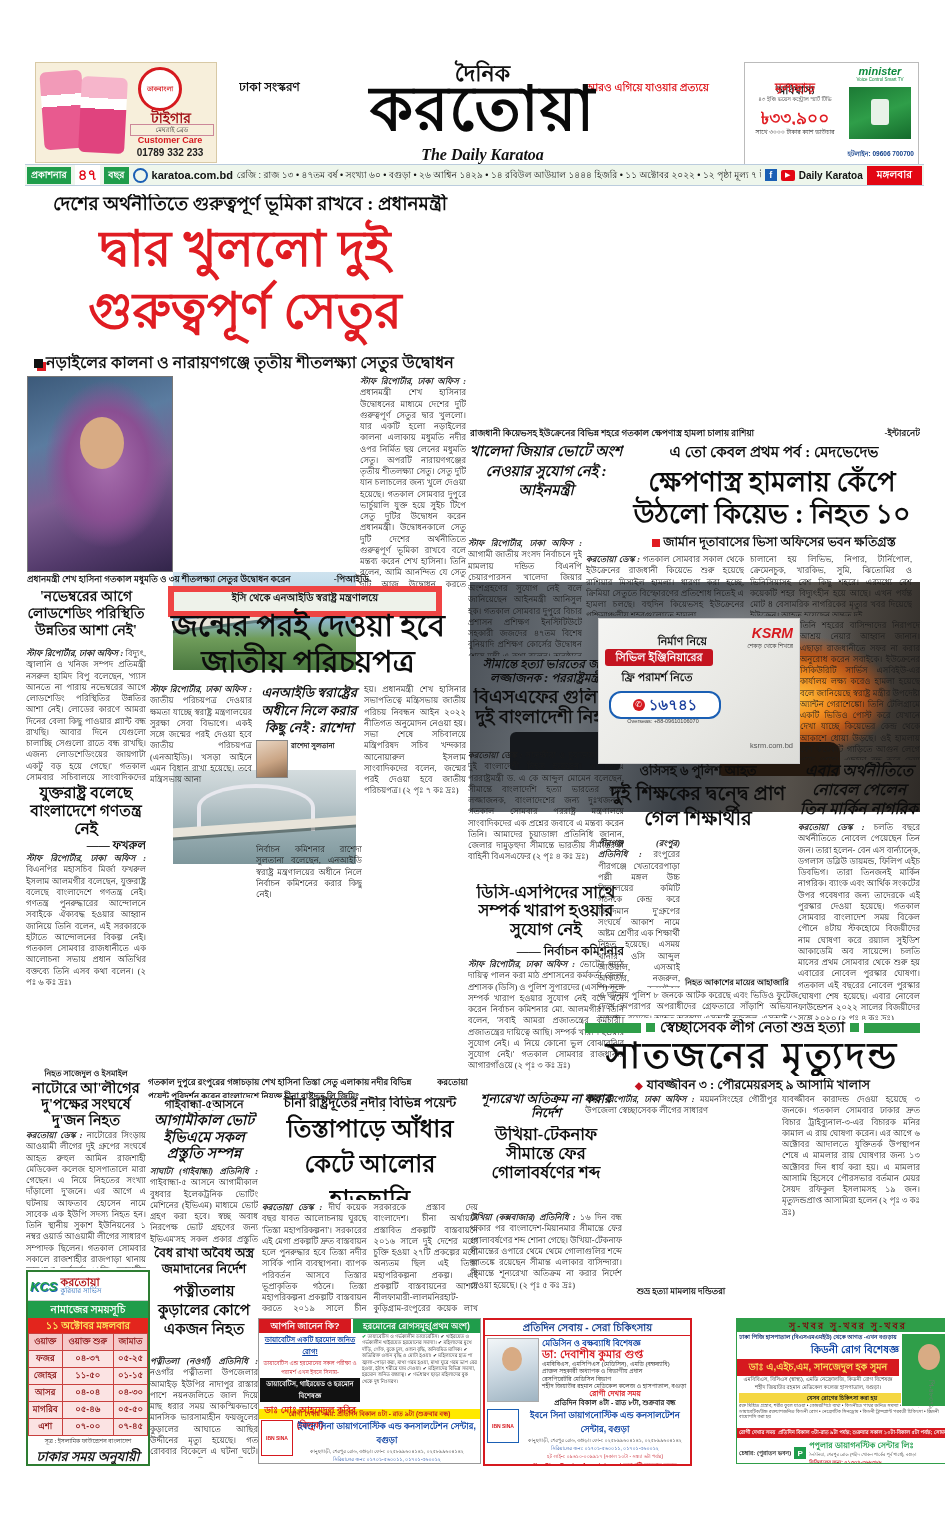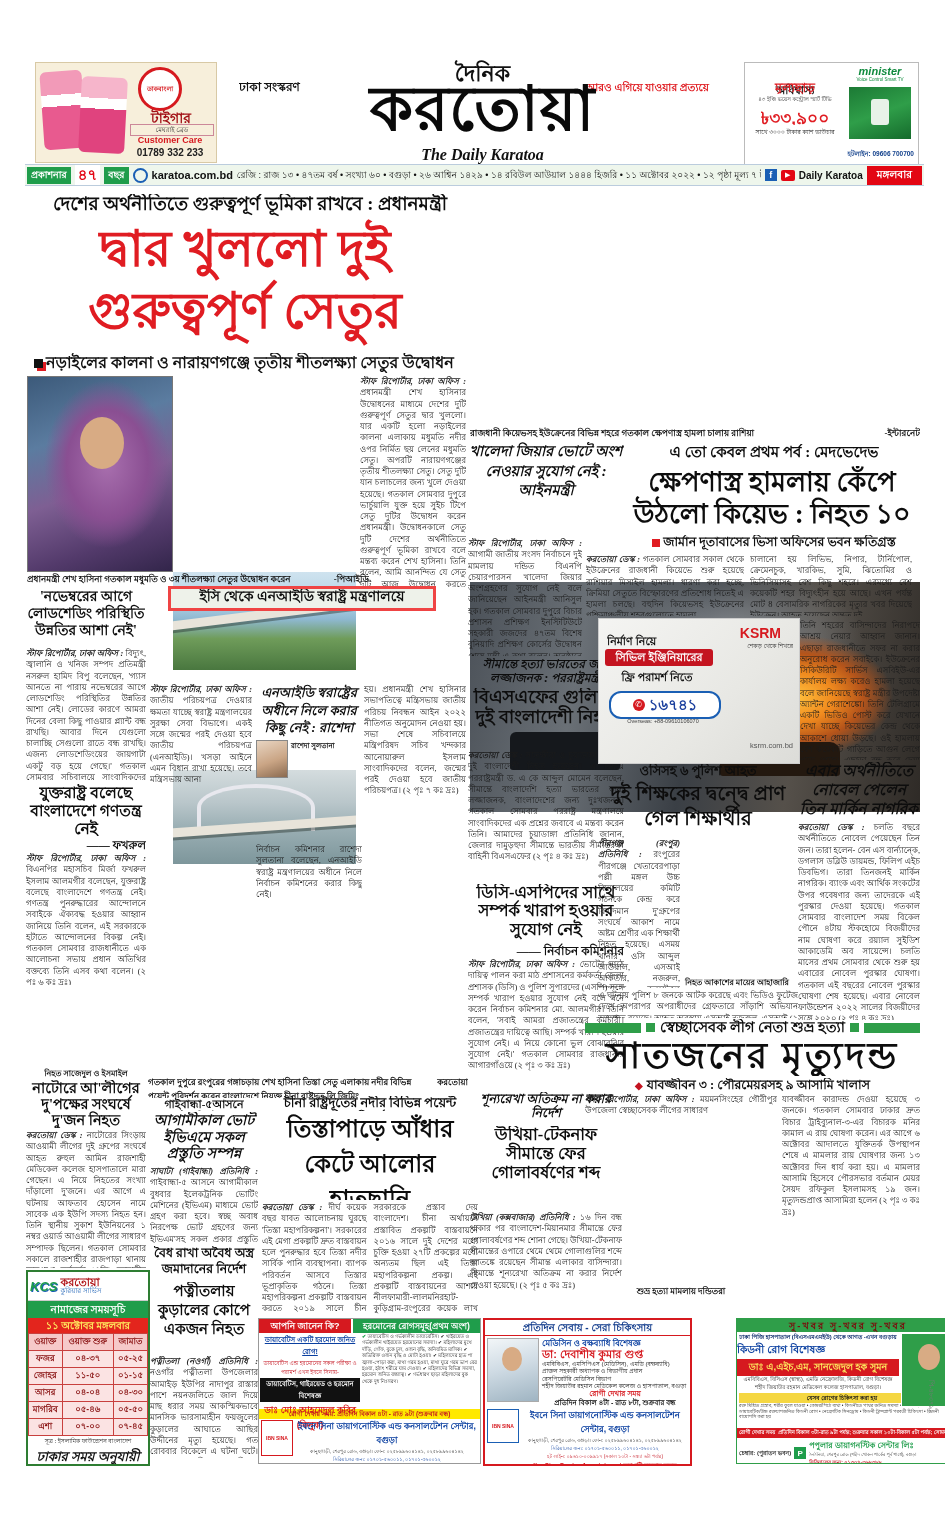--- a/index.html
+++ b/index.html
@@ -197,21 +197,22 @@
             <td>এশা</td>
             <td>০৭-০০</td>
             <td>০৭-৪৫</td>
           </tr>
     </tbody>
       </table>
     <div style="font-size:6px;text-align:center;color:#333;">সূত্র : ইসলামিক ফাউন্ডেশন বাংলাদেশ</div>
     <div style="font-size:13px;font-weight:bold;font-style:italic;text-align:center;">ঢাকার সময় অনুযায়ী</div>
   </div>
 
-  <div class="a kick" style="left:168px;top:586px;width:262px;height:19px;font-size:14px;background:#eef2ea;border:3px solid #ef4444;">ইসি থেকে এনআইডি স্বরাষ্ট্র মন্ত্রণালয়ে</div>
+  <div class="a kick" style="left:168px;top:586px;width:262px;height:19px;font-size:10px;background:#eef2ea;border:6px solid #ef4444;">ইসি থেকে এনআইডি স্বরাষ্ট্র মন্ত্রণালয়ে</div>
+  <div class="a hl" style="left:150px;top:608px;width:316px;height:72px;font-size:30px;line-height:1.2;">জন্মের পরই দেওয়া হবে জাতীয় পরিচয়পত্র</div>
   <div class="a bt" style="left:150px;top:684px;width:102px;height:186px;">
     <b>স্টাফ রিপোর্টার, ঢাকা অফিস :</b>
     <span>জাতীয় পরিচয়পত্র দেওয়ার ক্ষমতা যাচ্ছে স্বরাষ্ট্র মন্ত্রণালয়ের সুরক্ষা সেবা বিভাগে। একই সঙ্গে জন্মের পরই দেওয়া হবে জাতীয় পরিচয়পত্র (এনআইডি)। খসড়া আইনে এমন বিধান রাখা হয়েছে। তবে মন্ত্রিসভায় আনা</span>
   </div>
   <div class="a" style="left:256px;top:684px;width:106px;height:128px;">
     <div class="hl" style="font-size:13px;line-height:1.35;font-style:italic;">এনআইডি স্বরাষ্ট্রের অধীনে নিলে করার কিছু নেই : রাশেদা</div>
     <div style="display:flex;gap:3px;margin-top:3px;align-items:flex-start;">
       <div class="ph ph-port" style="width:30px;height:36px;border:1px solid #888;flex:none;"></div>
       <div style="font-size:7px;font-weight:bold;">রাশেদা সুলতানা</div>
     </div>
@@ -243,23 +244,23 @@
   </div>
 
   <div class="a kick" style="left:470px;top:1092px;width:152px;height:32px;font-size:12.5px;font-style:italic;">শূন্যরেখা অতিক্রম না করার নির্দেশ</div>
   <div class="a hl" style="left:470px;top:1126px;width:152px;height:84px;font-size:16.5px;line-height:1.15;">উখিয়া-টেকনাফ সীমান্তে ফের গোলাবর্ষণের শব্দ</div>
   <div class="a bt" style="left:470px;top:1212px;width:152px;height:100px;">
     <b>উখিয়া (কক্সবাজার) প্রতিনিধি :</b>
     <span>১৬ দিন বন্ধ থাকার পর বাংলাদেশ-মিয়ানমার সীমান্তে ফের গোলাবর্ষণের শব্দ শোনা গেছে। উখিয়া-টেকনাফ সীমান্তের ওপারে থেমে থেমে গোলাগুলির শব্দে আতঙ্কে রয়েছেন সীমান্ত এলাকার বাসিন্দারা। সীমান্তে শূন্যরেখা অতিক্রম না করার নির্দেশ দেওয়া হয়েছে। (২ পৃঃ ৫ কঃ দ্রঃ)</span>
   </div>
 
   <div class="a" style="left:598px;top:618px;width:200px;height:144px;background:linear-gradient(135deg,#f4f4f2 0%,#e8e8e4 60%,#dcdcd8 100%);border:1px solid #ccc;font-family:'Liberation Sans',sans-serif;">
-    <div class="a" style="left:106px;top:6px;width:76px;height:16px;font-size:14px;font-weight:900;color:#d6191f;text-align:right;">KSRM</div>
+    <div class="a" style="left:118px;top:6px;width:76px;height:16px;font-size:14px;font-weight:900;color:#d6191f;text-align:right;font-style:italic;">KSRM</div>
     <div class="a" style="left:108px;top:22px;width:86px;height:9px;font-size:6px;color:#333;text-align:right;">শেকড় থেকে শিখরে</div>
-    <div class="a" style="left:8px;top:14px;width:100px;height:14px;font-size:11px;font-weight:bold;text-align:left;">নির্মাণ নিয়ে</div>
+    <div class="a" style="left:8px;top:14px;width:100px;height:14px;font-size:11px;font-weight:bold;text-align:right;">নির্মাণ নিয়ে</div>
     <div class="a" style="left:6px;top:30px;width:108px;height:17px;font-size:11px;font-weight:bold;color:#fff;background:#c41420;border-radius:3px;text-align:center;line-height:17px;">সিভিল ইঞ্জিনিয়ারের</div>
     <div class="a" style="left:8px;top:50px;width:100px;height:14px;font-size:11px;font-weight:bold;text-align:center;">ফ্রি পরামর্শ নিতে</div>
     <div class="a" style="left:10px;top:72px;width:108px;height:24px;background:#fff;border:2px solid #1a5fb4;border-radius:12px;display:flex;align-items:center;justify-content:center;gap:4px;">
       <span style="display:inline-block;width:12px;height:12px;background:#d6191f;border-radius:50%;color:#fff;font-size:8px;text-align:center;line-height:12px;">✆</span>
       <span style="font-size:15px;font-weight:900;color:#1a3f9d;">১৬৭৪১</span>
     </div>
     <div class="a" style="left:10px;top:99px;width:108px;height:9px;font-size:5.5px;color:#444;text-align:center;">Overseas: +88-09610106070</div>
     <div class="a" style="left:120px;top:122px;width:74px;height:10px;font-size:7.5px;color:#555;text-align:right;">ksrm.com.bd</div>
   </div>
 
@@ -380,21 +381,21 @@
       </div>
     </div>
   </div>
 
   <div class="a" style="left:736px;top:1318px;width:222px;height:144px;border:1px solid #2f9e49;background:#fff;font-family:'Liberation Sans',sans-serif;">
     <div class="a" style="right:2px;top:14px;width:54px;height:72px;background:#2f9e49;border:1px solid #fff;">
       <div class="face" style="left:16px;top:10px;width:22px;height:26px;"></div>
     </div>
     <div style="height:13px;background:#2f9e49;color:#7a0c0c;font-size:9.5px;font-weight:bold;text-align:center;line-height:13px;letter-spacing:2px;">সু-খবর   সু-খবর   সু-খবর</div>
     <div style="width:162px;font-size:5.8px;font-weight:bold;color:#0a2a6b;text-align:center;">ঢাকা পিজি হাসপাতাল (বিএসএমএমইউ) থেকে আগত -এখন বগুড়ায়</div>
-    <div style="width:162px;font-size:10.5px;font-weight:bold;color:#0a3fa0;text-align:left;">কিডনী রোগ বিশেষজ্ঞ</div>
+    <div style="width:162px;font-size:10.5px;font-weight:bold;color:#0a3fa0;text-align:right;">কিডনী রোগ বিশেষজ্ঞ</div>
     <div style="width:162px;background:#d6191f;color:#ffe95e;font-size:9.5px;font-weight:bold;text-align:center;padding:1px 0;">ডাঃ এ,এইচ,এম, সানজেদুল হক সুমন</div>
     <div style="width:162px;font-size:5.4px;text-align:center;color:#222;">এমবিবিএস, বিসিএস (স্বাস্থ্য), এমডি নেফ্রোলজি, কিডনী রোগ বিশেষজ্ঞ</div>
     <div style="width:162px;font-size:5.4px;text-align:center;color:#222;">শহীদ জিয়াউর রহমান মেডিকেল কলেজ হাসপাতাল, বগুড়া।</div>
     <div style="display:flex;gap:2px;padding:1px 2px;height:34px;">
       <div style="flex:1;">
         <div style="background:#f5d742;font-size:5.8px;font-weight:bold;text-align:center;">যেসব রোগের চিকিৎসা করা হয়</div>
         <div style="font-size:4.6px;line-height:1.25;color:#333;overflow:hidden;height:26px;">
           <span>রক্ত মিশ্রিত প্রস্রাব, শরীর ফুলে যাওয়া • কোমর/পিঠে ব্যথা • কিডনীতে পাথর জনিত সমস্যা • ডায়ালাইসিস • ডায়াবেটিক/উচ্চ রক্তচাপজনিত কিডনী রোগ • নেফ্রোটিক সিনড্রোম • কিডনী ট্রান্সপ্লান্ট পরবর্তী চিকিৎসা • কিডনী বায়োপসি করা হয়</span>
         </div>
       </div>

